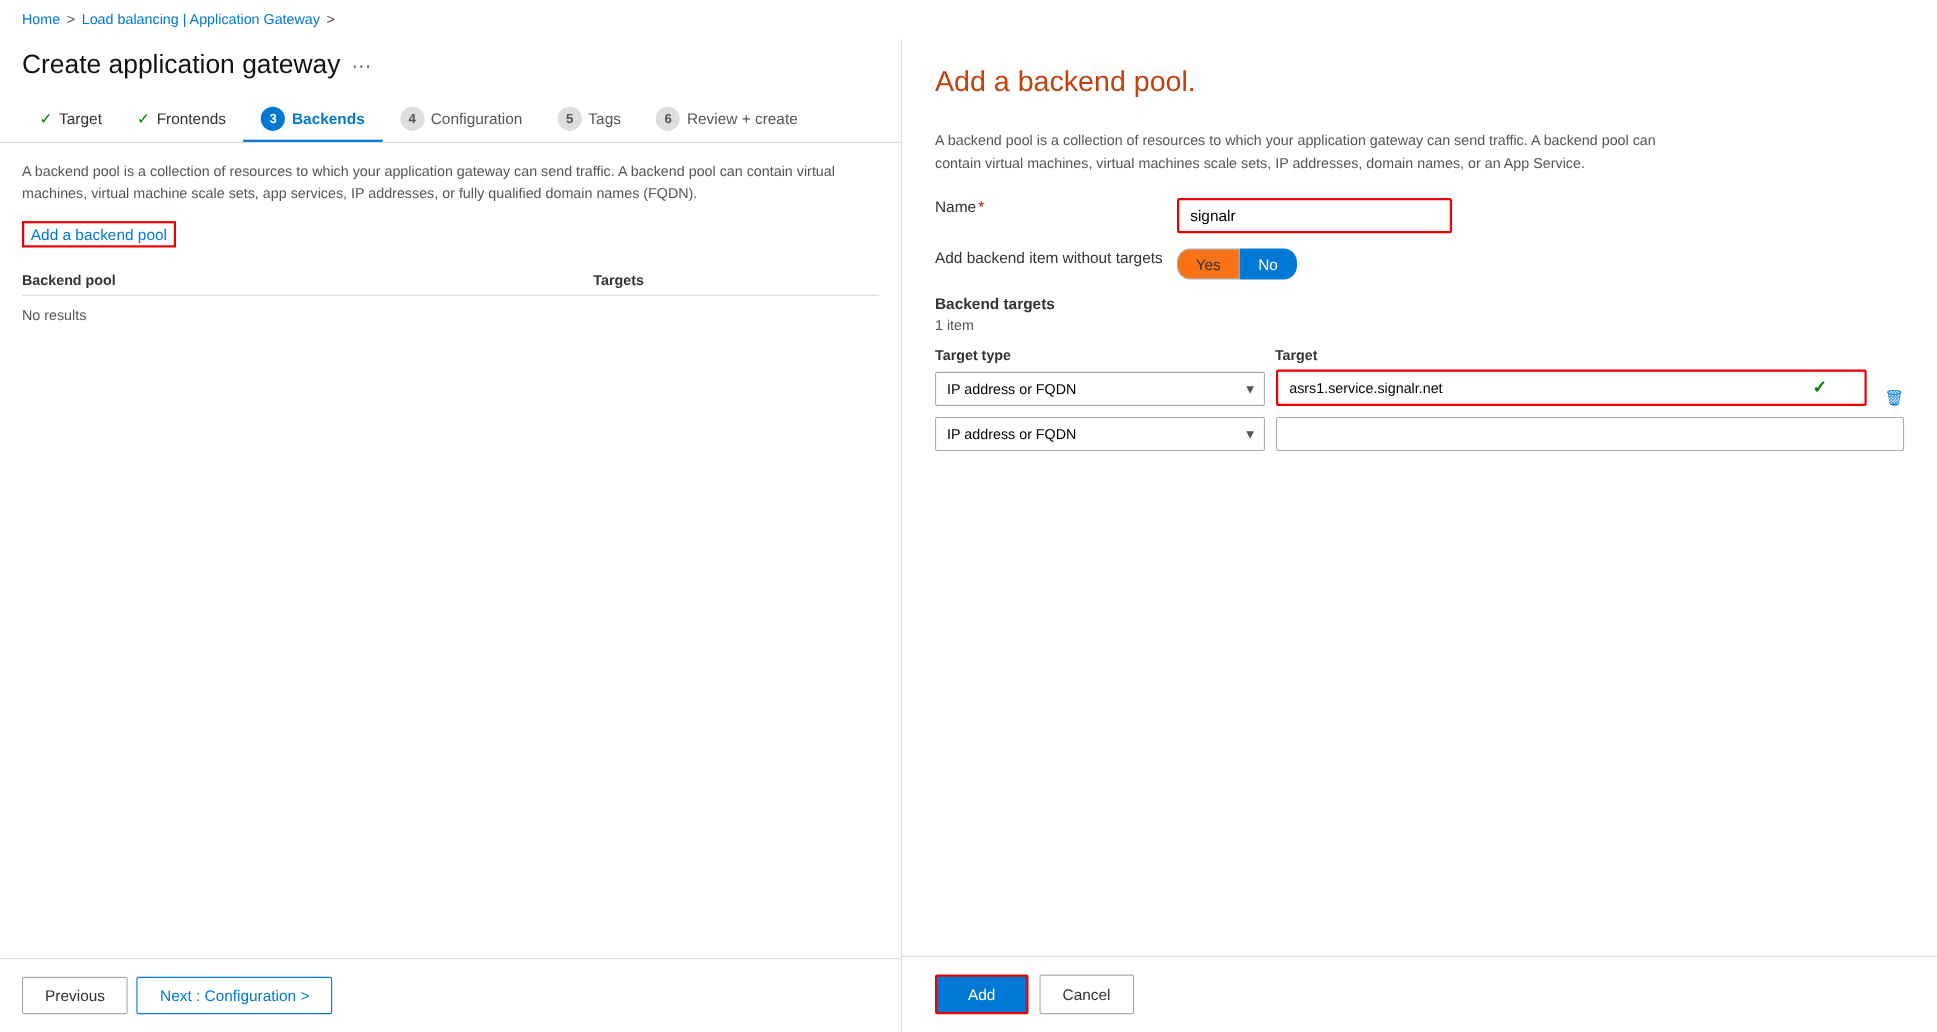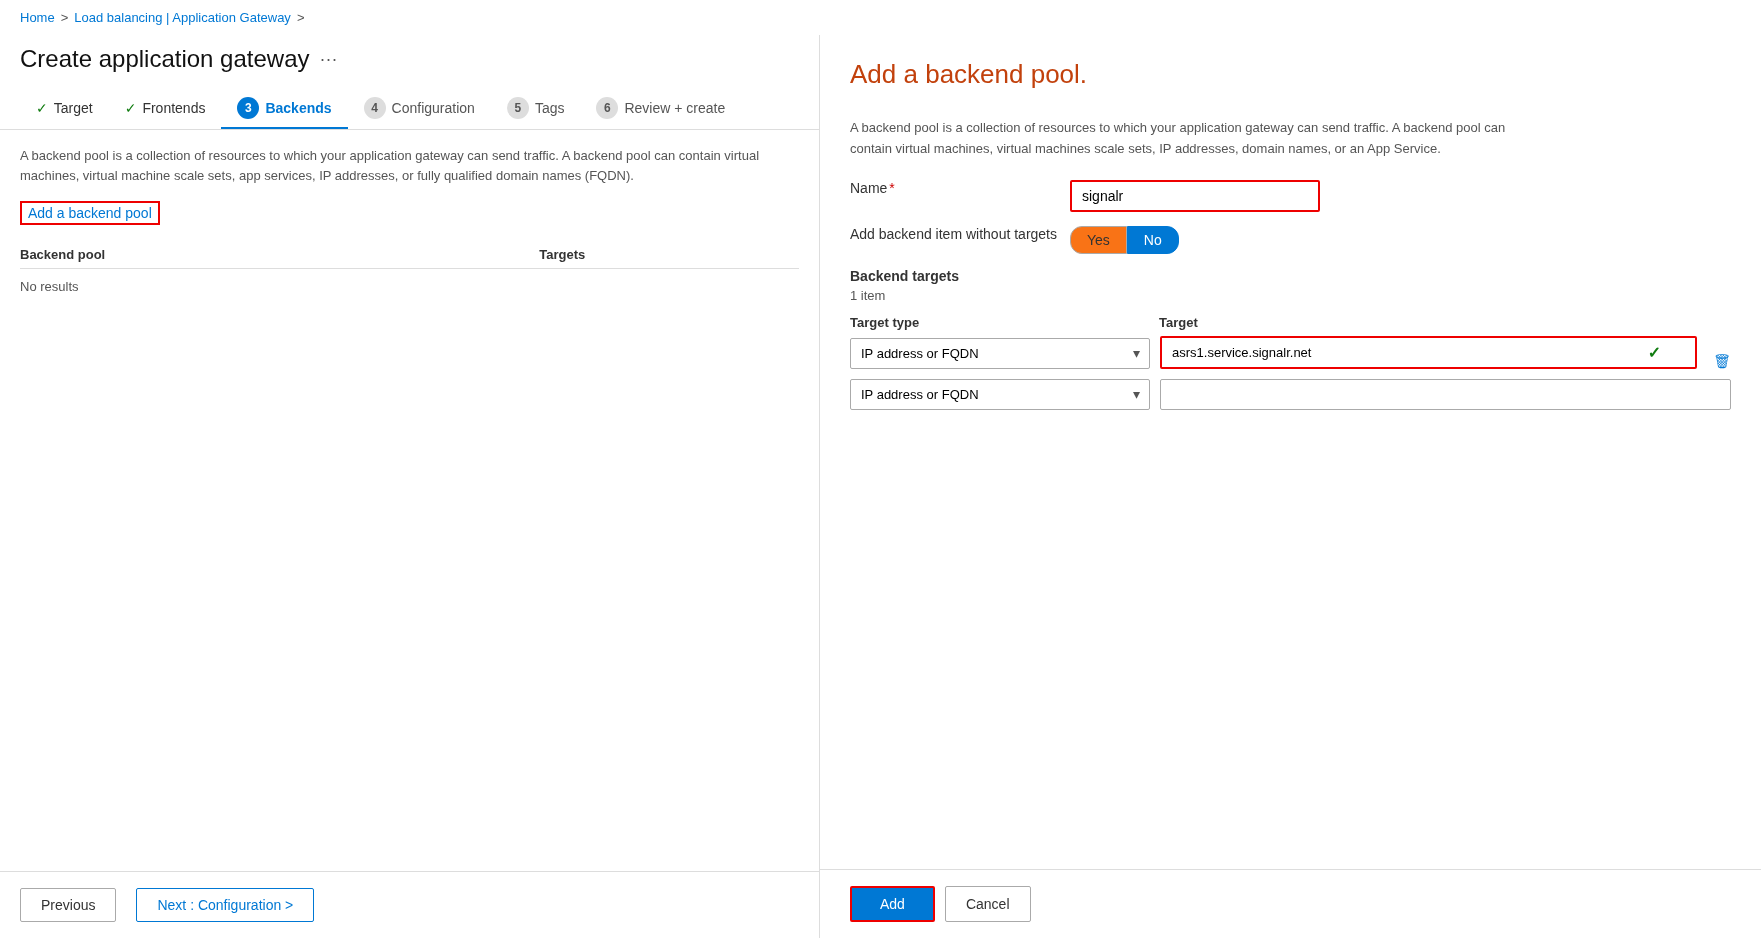--- a/index.html
+++ b/index.html
@@ -27,21 +27,21 @@
     .left-content { padding: 16px 20px; flex: 1; overflow-y: auto; }
     .description-text { font-size: 13px; color: #555; margin-bottom: 16px; line-height: 1.5; }
 
     .add-pool-link { color: #0078d4; text-decoration: none; cursor: pointer; font-size: 14px; border: 2px solid #e00; display: inline-block; padding: 2px 6px; margin-bottom: 16px; }
 
     .table-header { display: flex; padding: 6px 0; border-bottom: 1px solid #ddd; font-weight: 600; font-size: 13px; }
     .col-pool { flex: 2; }
     .col-targets { flex: 1; }
     .no-results { color: #555; font-size: 13px; padding: 10px 0; }
 
-    .left-footer { padding: 16px 20px; border-top: 1px solid #ddd; display: flex; gap: 20px; }
+    .left-footer { padding: 16px 20px; border-top: 1px solid #ddd; display: flex; gap: 8px; }
     .btn-secondary { padding: 8px 20px; border: 1px solid #aaa; background: #fff; color: #333; cursor: pointer; font-size: 14px; border-radius: 2px; }
     .btn-primary-outline { padding: 8px 20px; border: 1px solid #0078d4; background: #fff; color: #0078d4; cursor: pointer; font-size: 14px; border-radius: 2px; }
 
     
     .right-panel { flex: 1; display: flex; flex-direction: column; overflow: hidden; }
     .right-content { flex: 1; overflow-y: auto; padding: 24px 30px; }
     .panel-title { font-size: 26px; font-weight: 300; color: #c2410c; margin-bottom: 28px; }
     .panel-desc { font-size: 13px; color: #555; line-height: 1.6; margin-bottom: 20px; max-width: 700px; }
 
     .form-row { display: flex; margin-bottom: 14px; }

